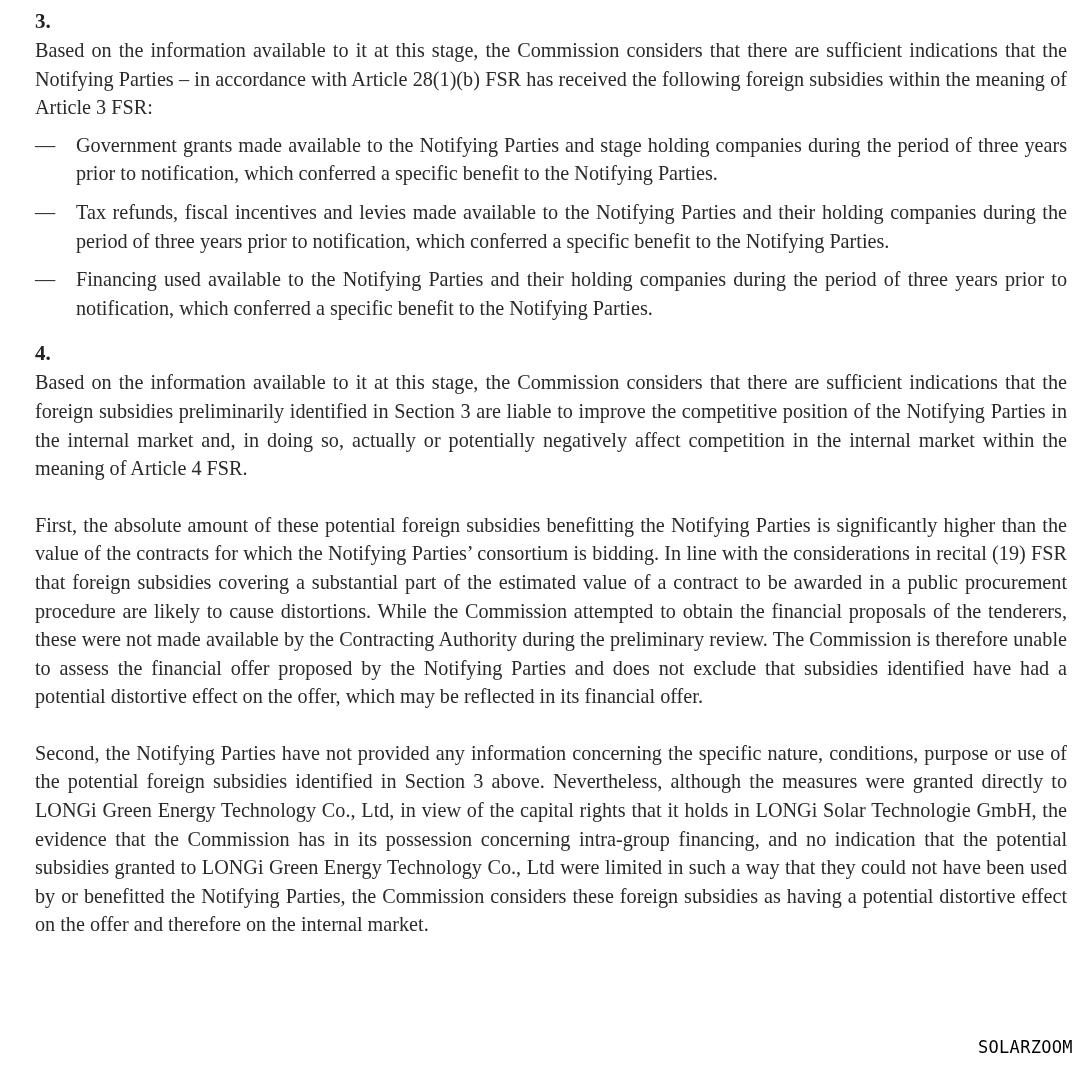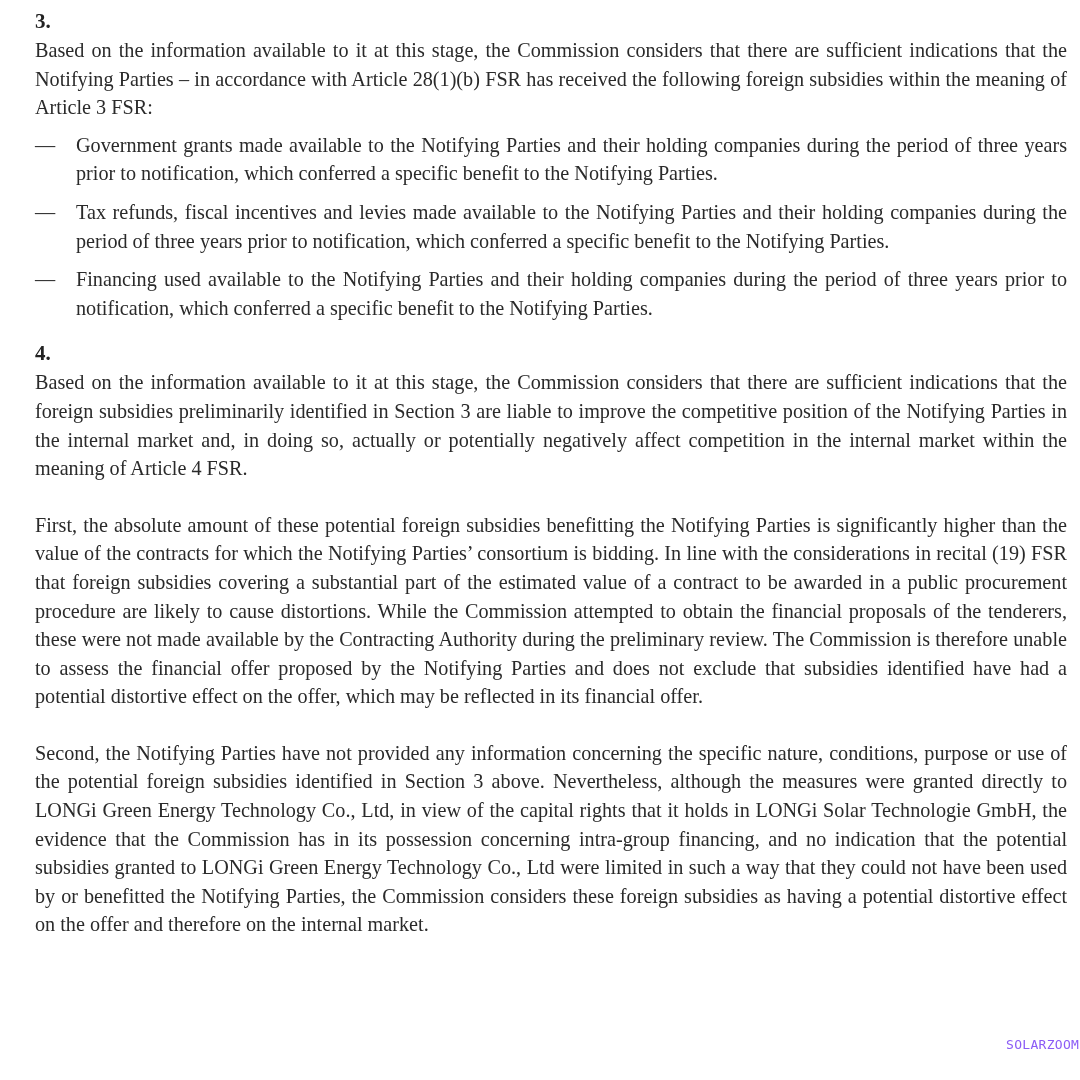--- a/index.html
+++ b/index.html
@@ -56,43 +56,43 @@
       width: 41px;
       flex: none;
     }
     .bullet .text {
       flex: 1;
       text-align: justify;
     }
     .heading.h4 { margin-top: 16px; }
     .watermark {
       position: absolute;
-      left: 1006px;
+      left: 978px;
       top: 1037px;
       font-family: "DejaVu Sans Mono", "Liberation Mono", monospace;
-      font-size: 13px;
+      font-size: 17px;
       letter-spacing: 0.3px;
-      color: #8b5cf6;
+      color: #000000;
     }
   </style>
 </head>
 <body>
 
 <div class="page">
 
   <h3 class="heading">
     <span class="num">3.</span>
   </h3>
 
   <p class="para mt-s">Based on the information available to it at this stage, the Commission considers that there are sufficient indications that the Notifying Parties – in accordance with Article 28(1)(b) FSR has received the following foreign subsidies within the meaning of Article 3 FSR:</p>
 
   <ul class="bullets">
     <li class="bullet">
       <span class="dash">—</span>
-      <span class="text">Government grants made available to the Notifying Parties and their holding companies during the period of three years prior to notification, which conferred a specific benefit to the Notifying Parties.</span>
+      <span class="text">Government grants made available to the Notifying Parties and stage holding companies during the period of three years prior to notification, which conferred a specific benefit to the Notifying Parties.</span>
     </li>
     <li class="bullet">
       <span class="dash">—</span>
       <span class="text">Tax refunds, fiscal incentives and levies made available to the Notifying Parties and their holding companies during the period of three years prior to notification, which conferred a specific benefit to the Notifying Parties.</span>
     </li>
     <li class="bullet">
       <span class="dash">—</span>
       <span class="text">Financing used available to the Notifying Parties and their holding companies during the period of three years prior to notification, which conferred a specific benefit to the Notifying Parties.</span>
     </li>
   </ul>

